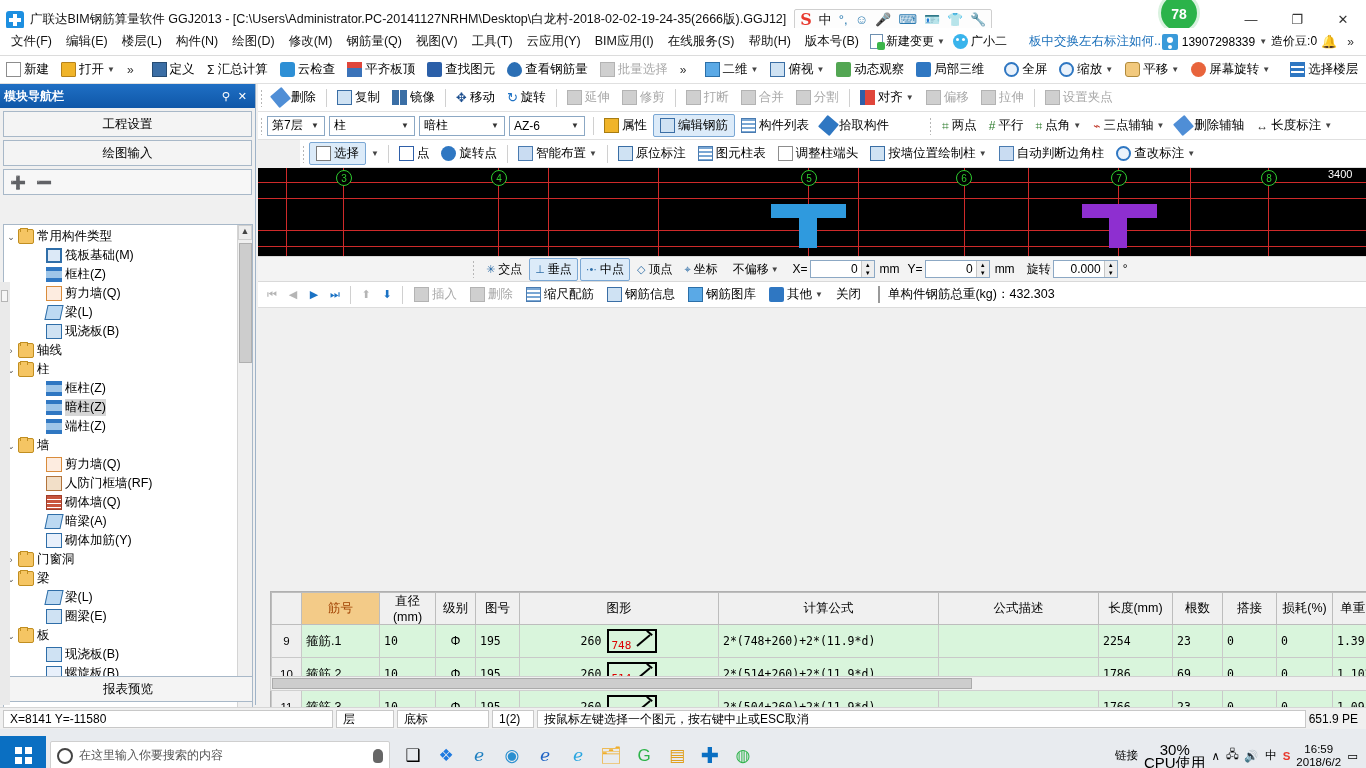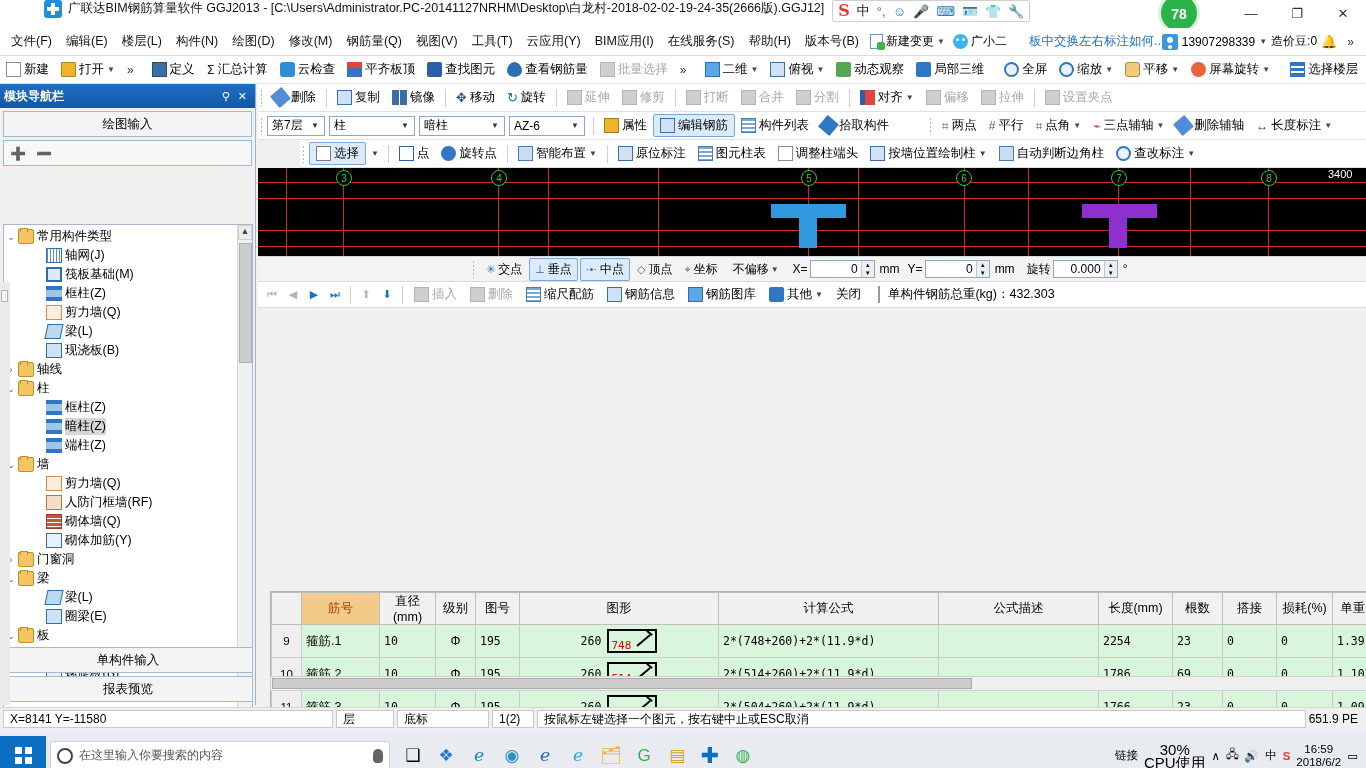--- a/index.html
+++ b/index.html
@@ -8,23 +8,22 @@
     width:1366px; height:768px; overflow:hidden;
     font-family:"Liberation Sans","DejaVu Sans",sans-serif;
     font-size:12px; color:#000; background:#f0f0f0;
     -webkit-font-smoothing:none;
   }
   .app { position:relative; width:1366px; height:768px; }
 
   
   .titlebar{
     position:absolute; left:0; top:0; width:1366px; height:40px;
-    background:#ffffff; display:flex; align-items:flex-start;
+    background:#ffffff; display:flex; align-items:center;
     border-bottom:1px solid #e3e3e3;
-    padding-left:38px;
   }
   .tb-logo{
     width:18px;height:18px;margin:0 6px 0 6px;border-radius:3px;
     background:#1d8fe0;color:#fff;font-size:12px;line-height:18px;text-align:center;
     flex:none; position:relative;
   }
   .tb-logo:after{content:"";position:absolute;left:7px;top:3px;width:4px;height:12px;background:#fff;}
   .tb-logo:before{content:"";position:absolute;left:3px;top:7px;width:12px;height:4px;background:#fff;z-index:1;}
   .tb-title{ font-size:12.5px; color:#111; white-space:nowrap; }
   .tb-ime{
@@ -634,40 +633,36 @@
     <div class="gripper" style="margin-left:auto;margin-right:8px"></div>
   </div>
 
   <div class="sidebar">
     <div class="sb-head">
       <span>模块导航栏</span>
       <span class="spacer"></span>
       <span class="btn">⚲</span>
       <span class="btn">✕</span>
     </div>
+    <div class="sb-btn">工程设置</div>
     <div class="sb-btn">绘图输入</div>
     <div class="sb-toolrow">
       <span class="plusic">➕</span>
       <span class="plusic">➖</span>
     </div>
 
     <div class="tree">
       <div class="tree-inner" id="tree-inner">
           <div class="tnode">
             <span class="exp">⌄</span>
             <span class="ti fold"></span>
             <span class="lbl">常用构件类型</span>
           </div>
           <div class="tnode child">
             <span class="exp"></span>
-            <span class="ti ti-grid"></span>
-            <span class="lbl">轴网(J)</span>
-          </div>
-          <div class="tnode child">
-            <span class="exp"></span>
             <span class="ti ti-raft"></span>
             <span class="lbl">筏板基础(M)</span>
           </div>
           <div class="tnode child">
             <span class="exp"></span>
             <span class="ti ti-col"></span>
             <span class="lbl">框柱(Z)</span>
           </div>
           <div class="tnode child">
             <span class="exp"></span>
@@ -721,20 +716,25 @@
           </div>
           <div class="tnode child">
             <span class="exp"></span>
             <span class="ti ti-door"></span>
             <span class="lbl">人防门框墙(RF)</span>
           </div>
           <div class="tnode child">
             <span class="exp"></span>
             <span class="ti ti-brick"></span>
             <span class="lbl">砌体墙(Q)</span>
+          </div>
+          <div class="tnode child">
+            <span class="exp"></span>
+            <span class="ti ti-beam"></span>
+            <span class="lbl">暗梁(A)</span>
           </div>
           <div class="tnode child">
             <span class="exp"></span>
             <span class="ti ti-rebar"></span>
             <span class="lbl">砌体加筋(Y)</span>
           </div>
           <div class="tnode">
             <span class="exp">›</span>
             <span class="ti fold"></span>
             <span class="lbl">门窗洞</span>
@@ -779,21 +779,20 @@
           </div>
         </div>
       <div class="tree-sb">
         <div class="sb-arrow">▲</div>
         <div class="sb-thumb" style="top:18px;height:120px;"></div>
         <div class="sb-arrow" style="position:absolute;bottom:0;left:0;right:0">▼</div>
       </div>
     </div>
 
     <div class="sb-bot">
-      <div class="sb-btn">单构件输入</div>
       <div class="sb-btn">报表预览</div>
     </div>
   </div>
 
   <div class="canvas">
 
     <div class="grid-h" style="top:14px"></div>
     <div class="grid-h" style="top:30px"></div>
     <div class="grid-h" style="top:62px"></div>
     <div class="grid-h" style="top:78px"></div>

